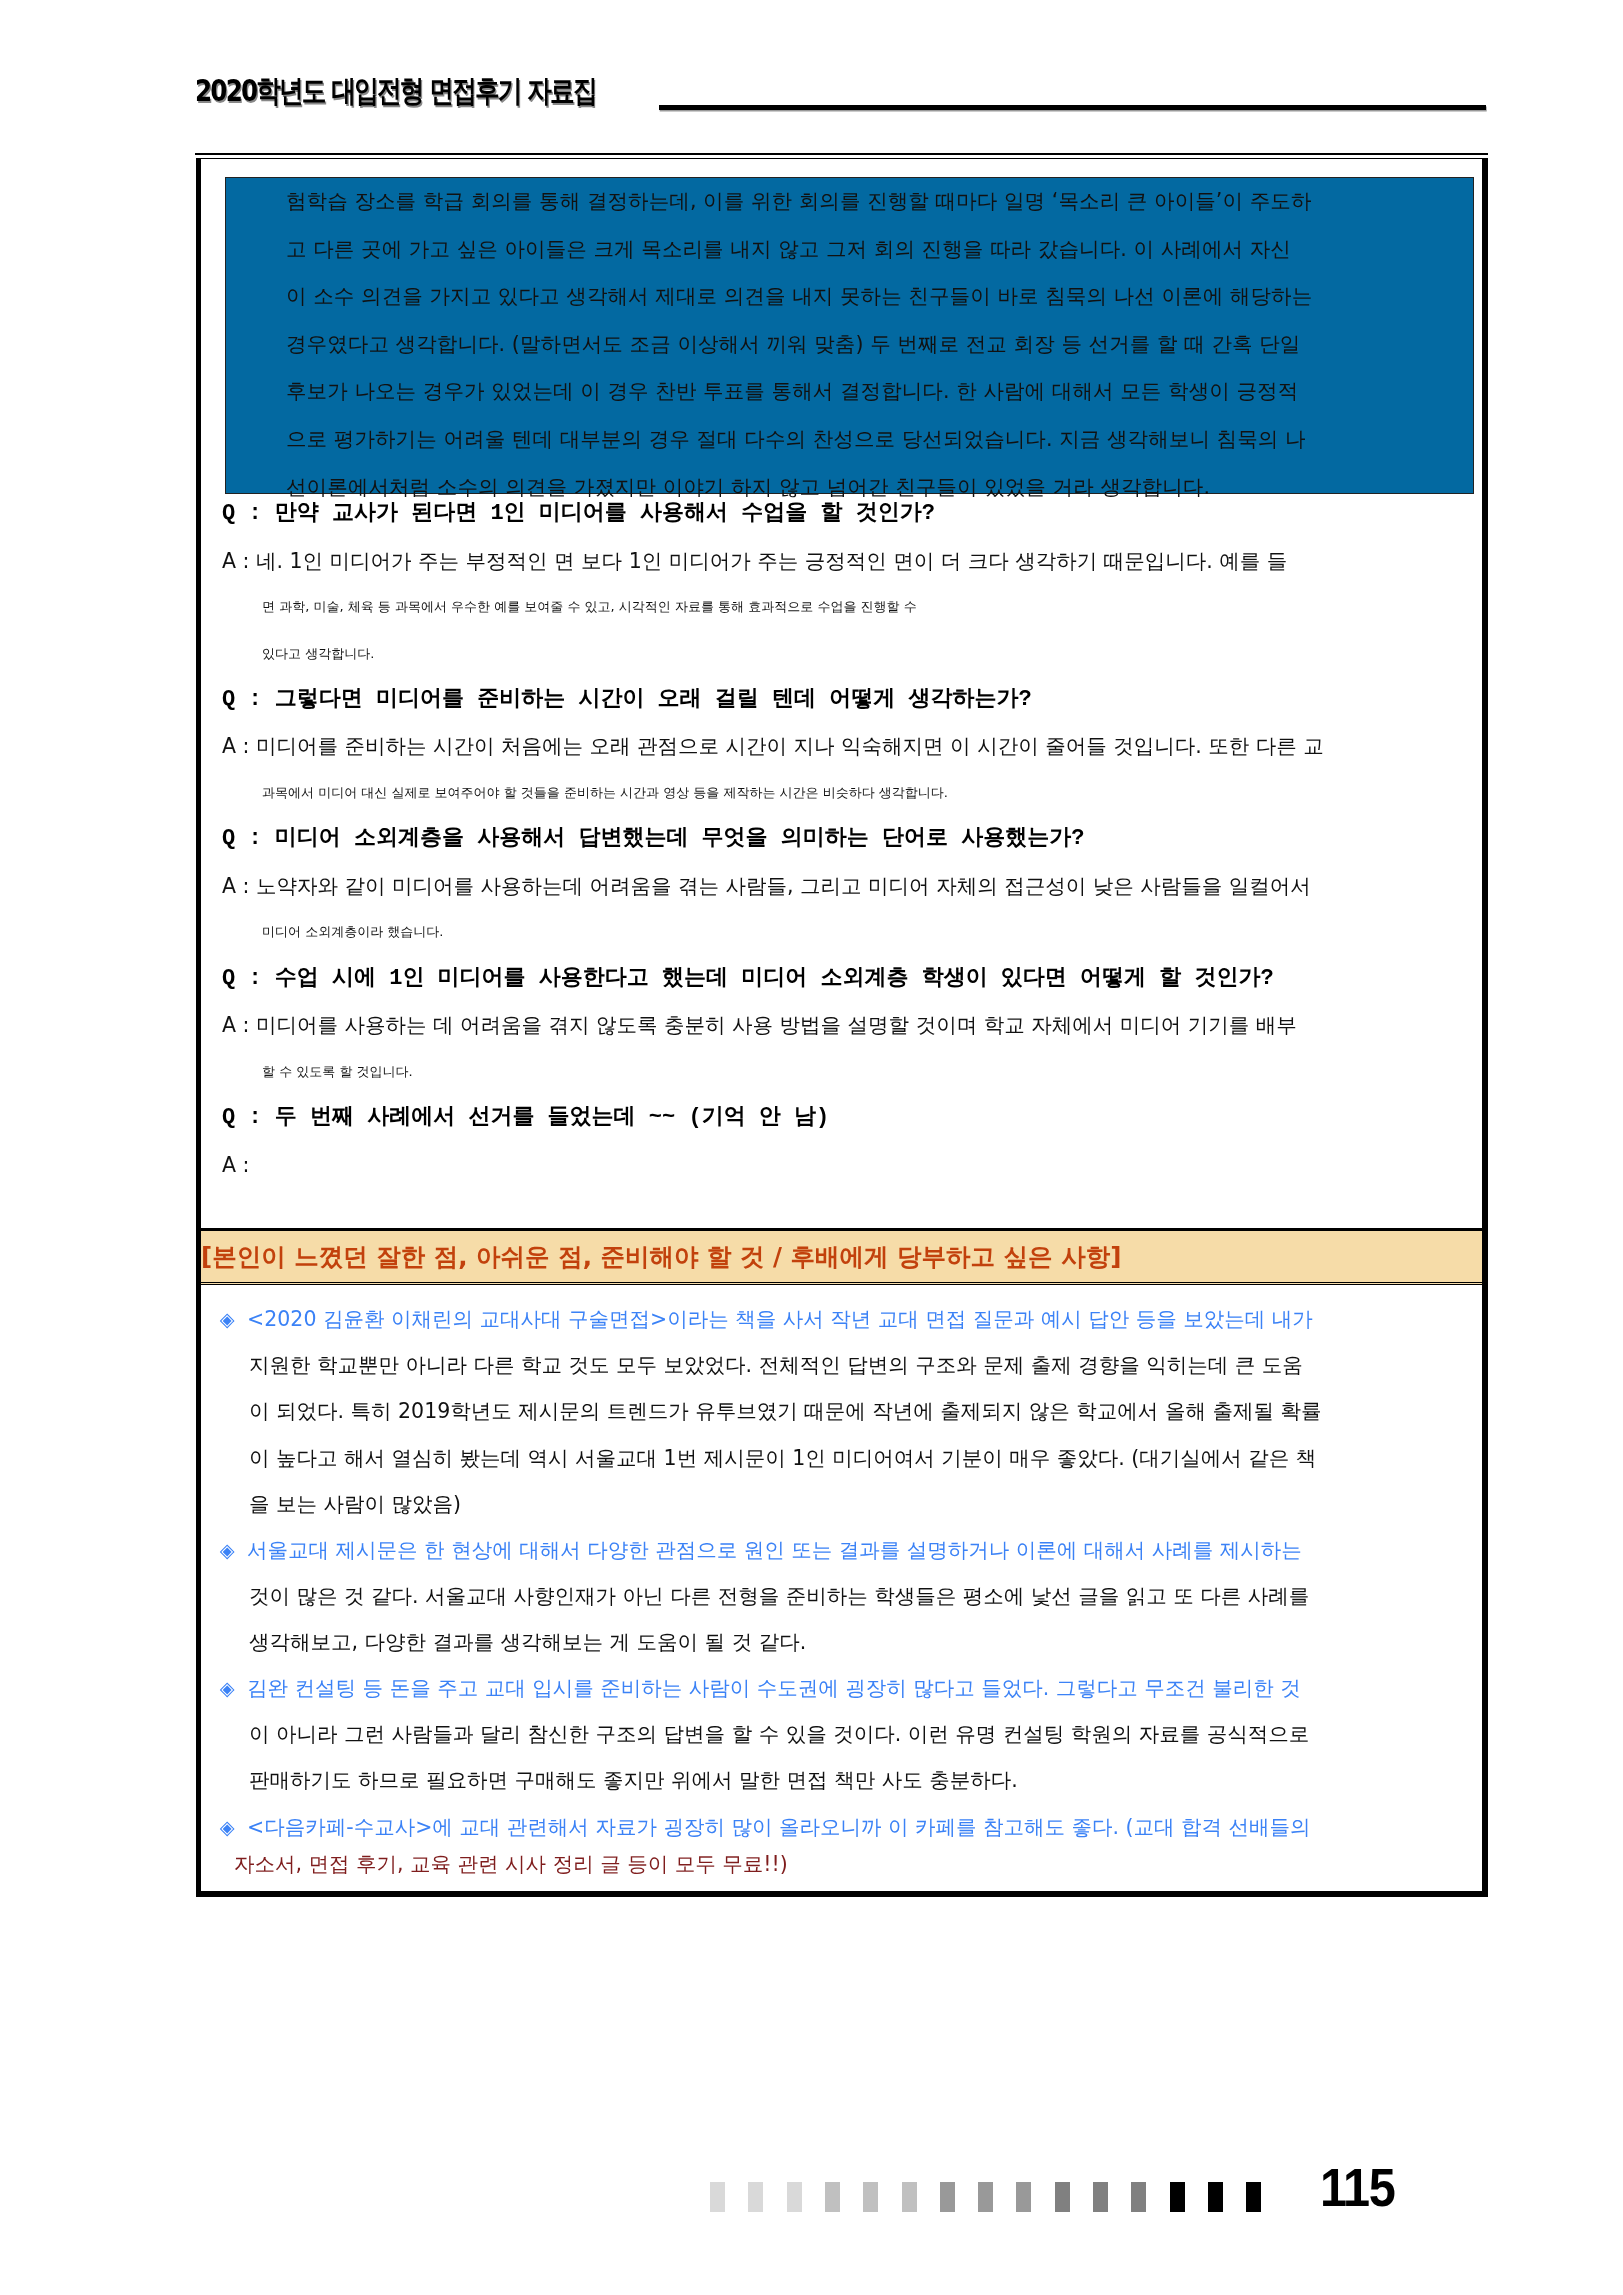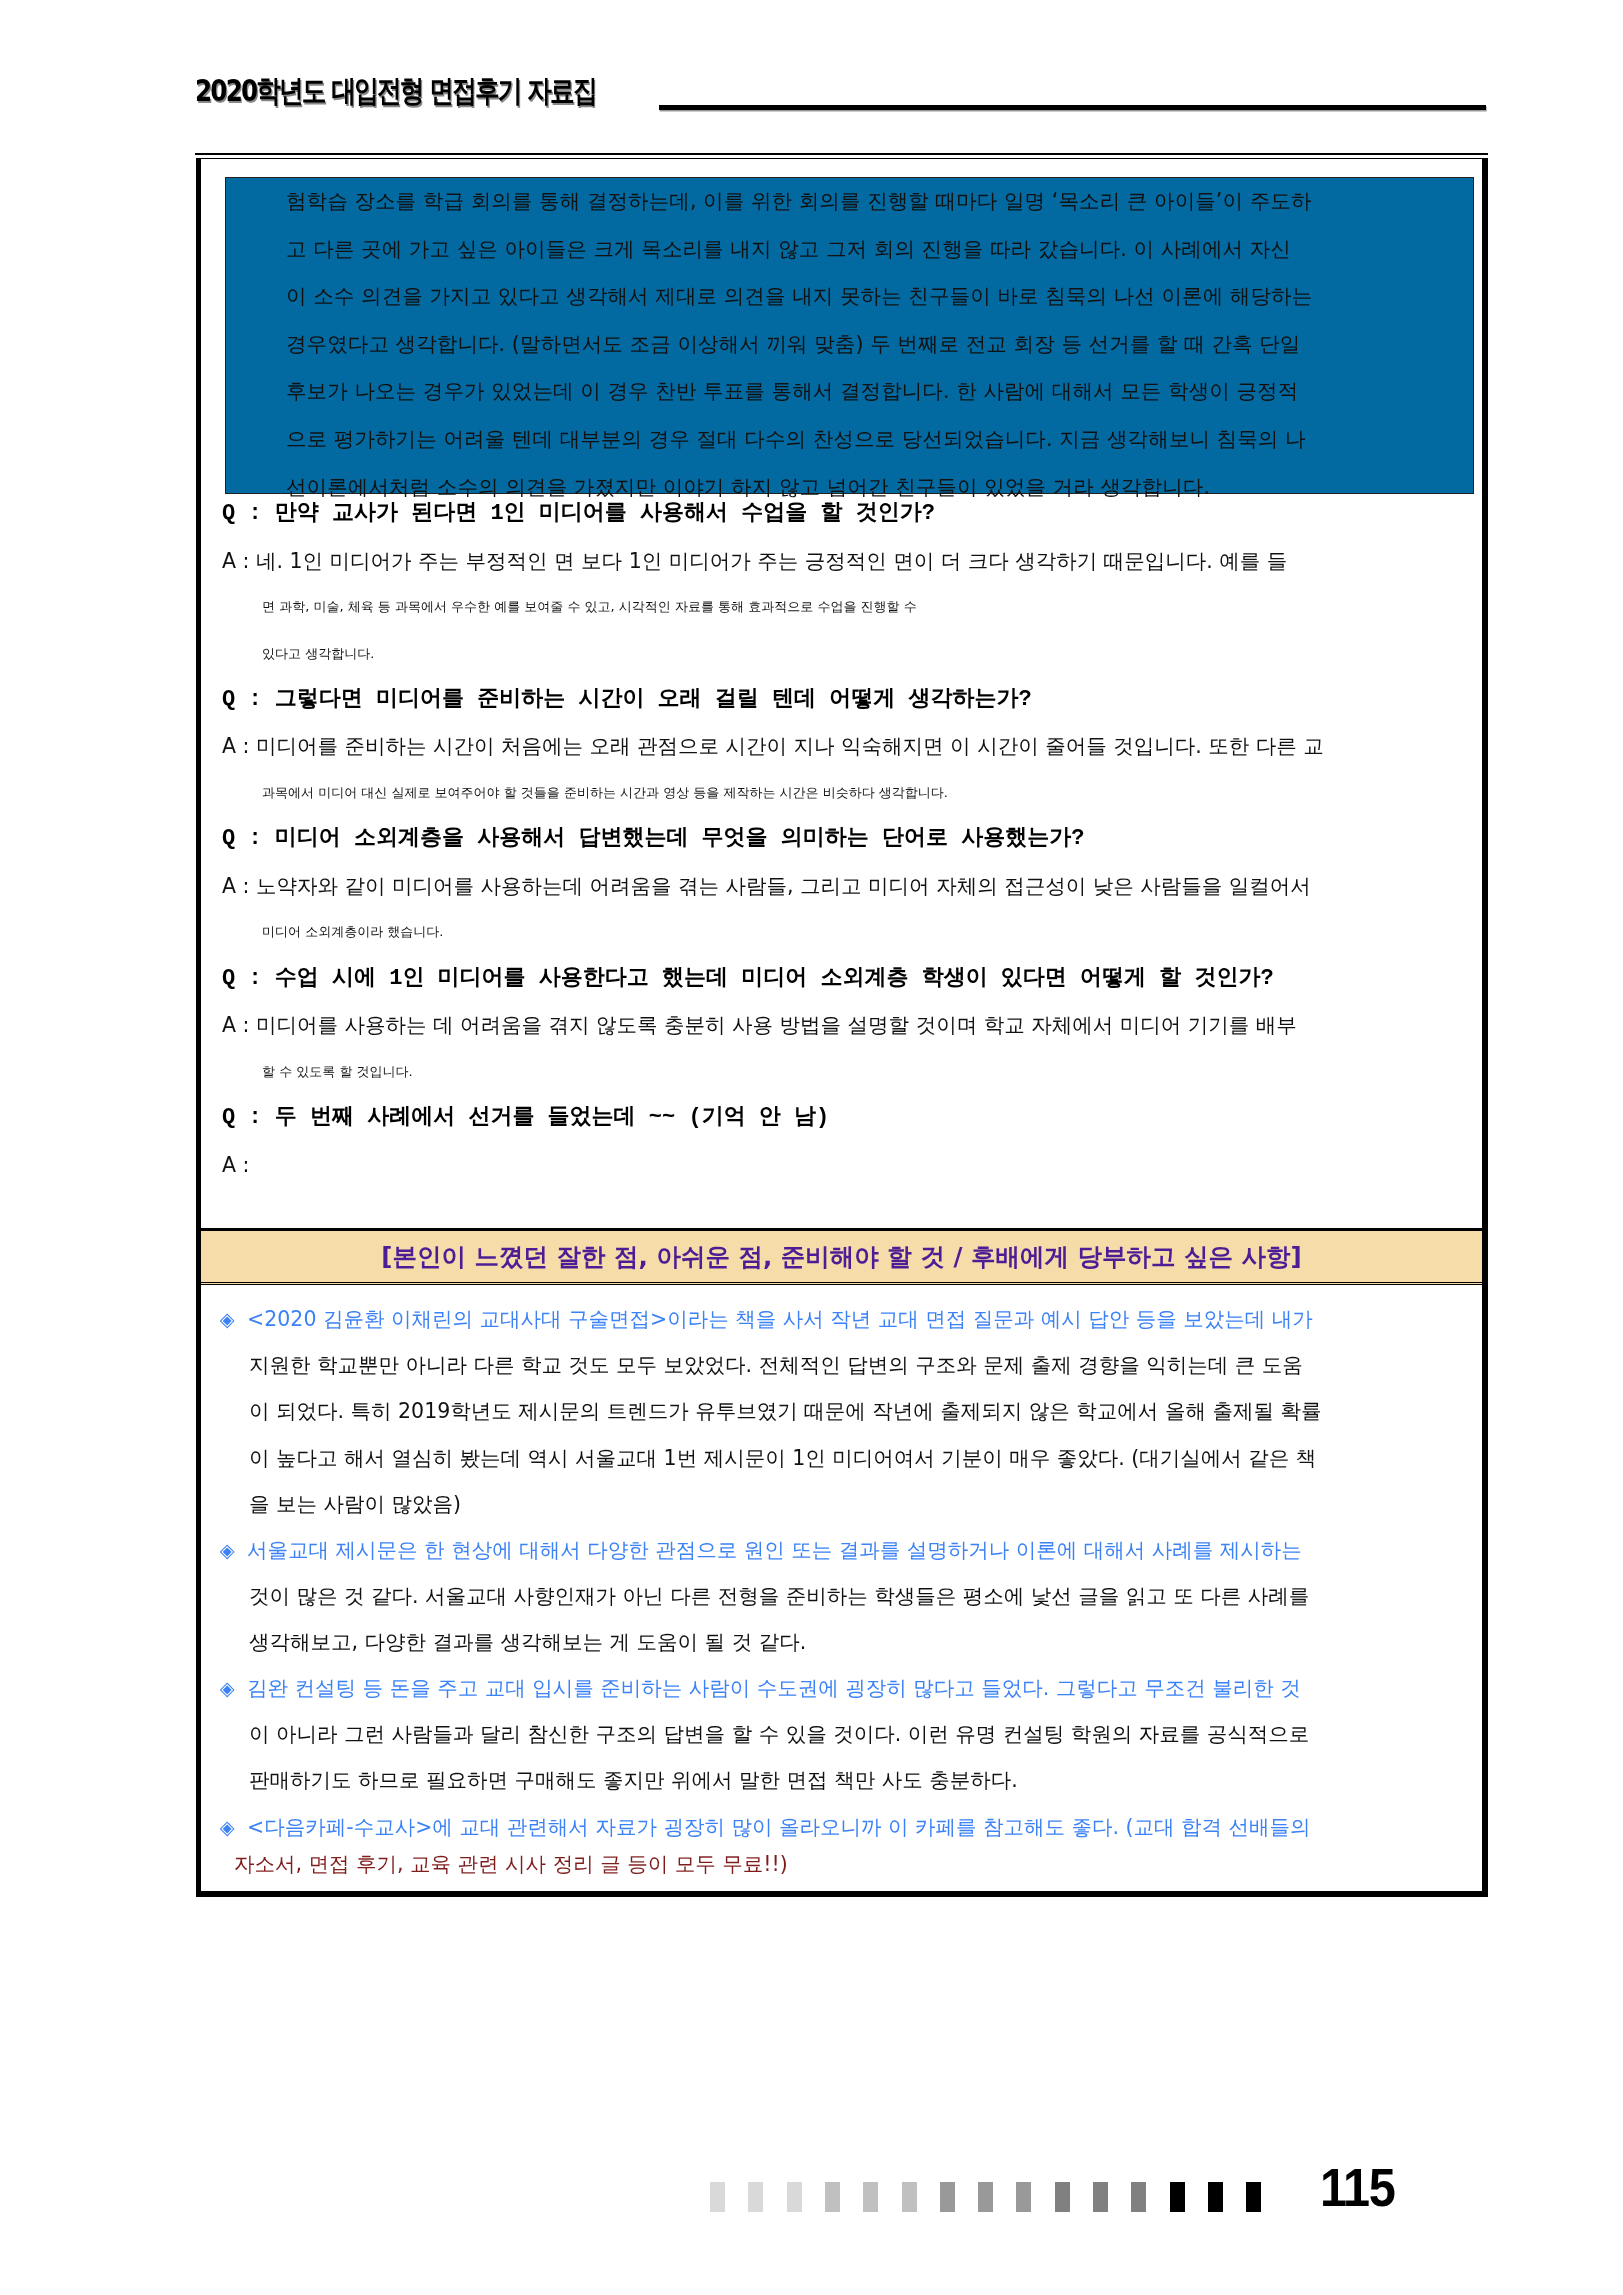--- a/index.html
+++ b/index.html
@@ -24,21 +24,21 @@
   .quote-line { position:absolute; left:60px; font-size:20.5px; line-height:22px; white-space:nowrap;
                 letter-spacing:0.1px; color:#111; }
 
   .q-line { position:absolute; left:21px; font-size:22px; font-weight:bold; white-space:nowrap;
             line-height:25px; color:#000;font-family:Liberation Mono, monospace; }
   .a-line { position:absolute; left:21px; font-size:20.5px; white-space:nowrap; line-height:22px; color:#111; }
   .a-cont { position:absolute; left:61px; font-size:13px; white-space:nowrap; line-height:22px; color:#111; }
 
   .section-bar { position:absolute; left:0; top:1069px; width:1281px; height:51px;
                  background:#f6dca8; border-top:3.7px solid #000; border-bottom:3px double #000;
-                 text-align:center; font-size:24.5px; font-weight:bold; line-height:51px; color:#4c1d95; }
+                 text-align:left; font-size:24.5px; font-weight:bold; line-height:51px; color:#c2410c; }
 
   .tip-line { position:absolute; left:16.4px; font-size:20.5px; white-space:nowrap; line-height:22px; color:#3b82f6; }
   .tip-cont { position:absolute; left:48px; font-size:20.5px; white-space:nowrap; line-height:22px; color:#111; }
   .tip-cont2 { position:absolute; left:33px; font-size:20.5px; white-space:nowrap; line-height:22px; color:#7f1d1d; }
   .bullet { display:inline-block; width:19.3px; margin-right:10.4px; text-align:center; font-size:19.3px; }
 
   .footer { position:absolute; left:710px; top:2157px; height:89px; width:744px; }
   .footer-bar { position:absolute; top:24.5px; width:15px; height:30px; }
   .page-number { position:absolute; left:610px; top:0; font-size:54px; font-weight:bold;
                  font-family:"Liberation Sans",sans-serif; letter-spacing:-1.5px; color:#000; line-height:60px;

